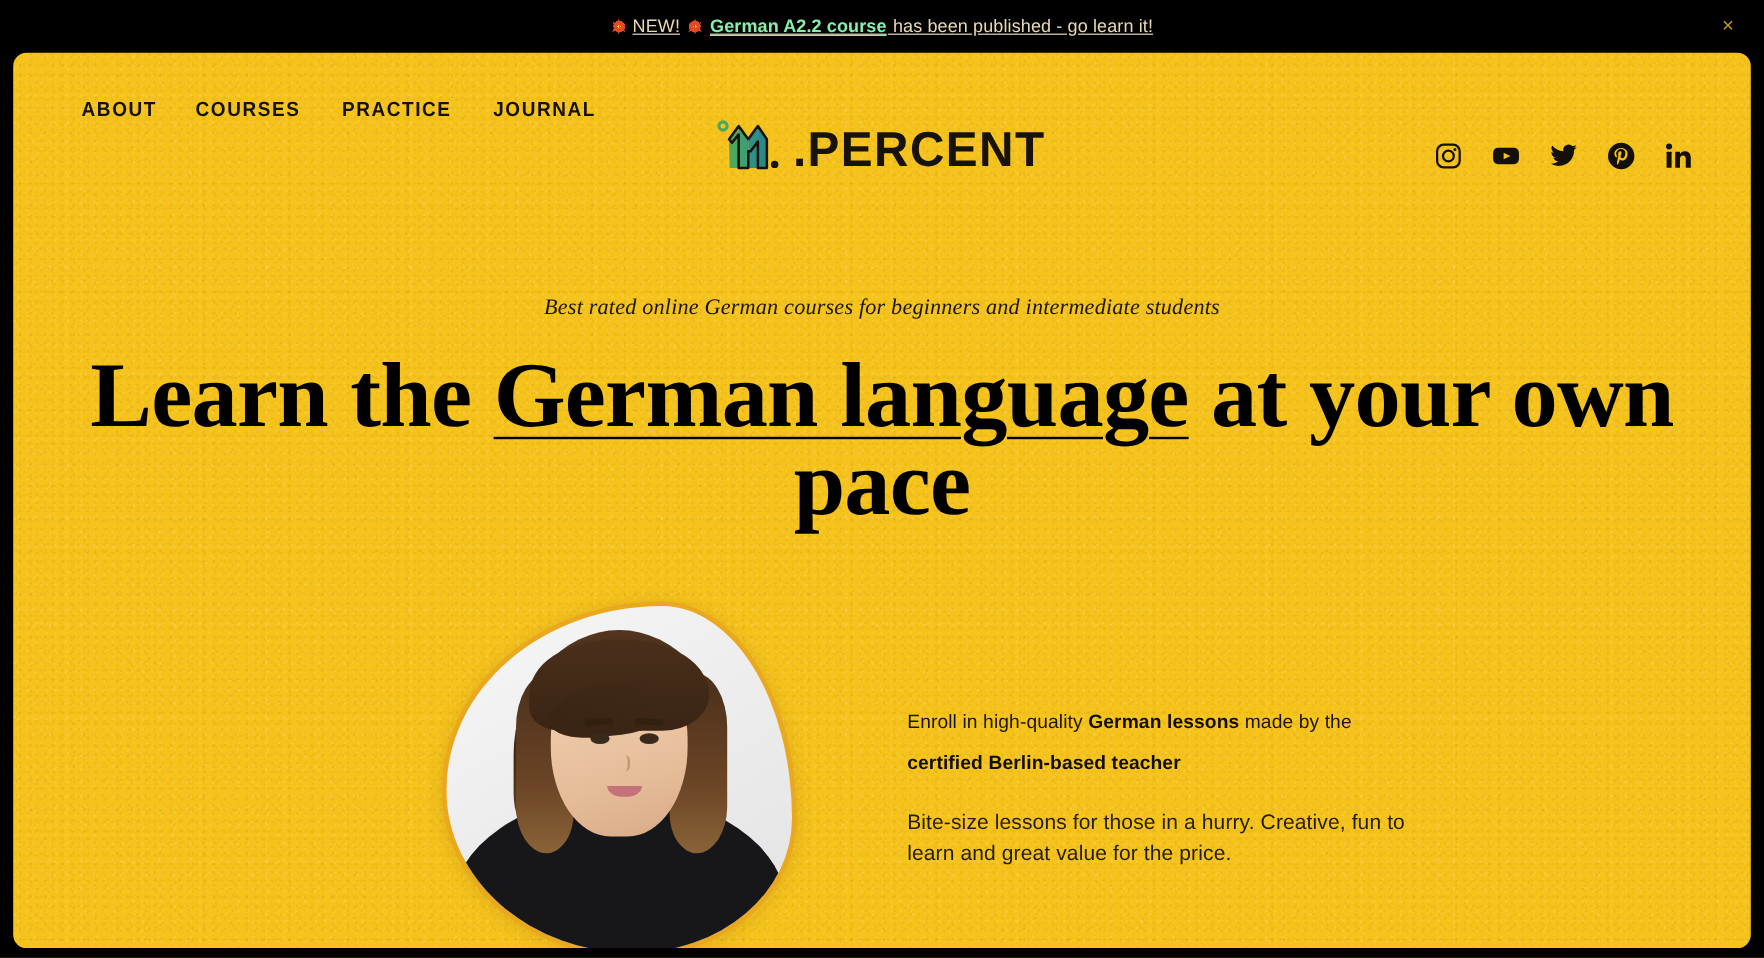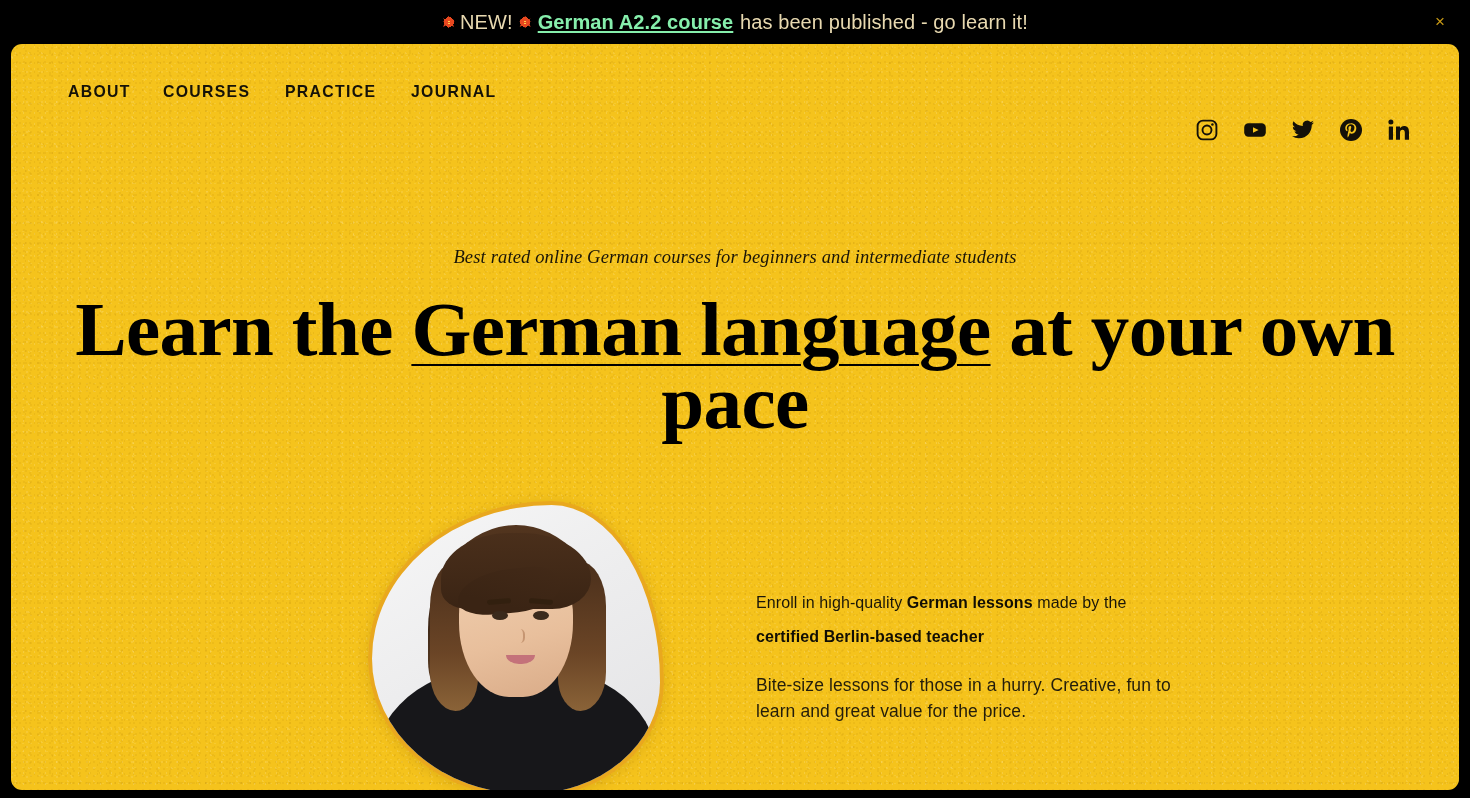--- a/index.html
+++ b/index.html
@@ -14,25 +14,25 @@
 
   
   #announcement-bar{
     position:absolute; left:0; top:0;
     width:1470px; height:44px;
     background:#000;
     display:flex; align-items:center; justify-content:center;
   }
   #announcement-text{
     font-family:"Liberation Sans", sans-serif;
-    font-size:20px;
+    font-size:15px;
     color:#e8d9b0;
     letter-spacing:.1px;
     white-space:nowrap;
-    display:flex; align-items:center; gap:0;
+    display:flex; align-items:center; gap:0;text-decoration:underline;
   }
   .burst{
     display:inline-block;
     width:13px;height:13px;
     position:relative;
     margin:0 5px 0 0;
     flex:0 0 auto;
   }
   .burst::before,.burst::after{
     content:"";
@@ -341,20 +341,34 @@
 
   <header id="site-header">
 
     <nav id="main-nav">
       <span class="nav-item">ABOUT</span>
       <span class="nav-item">COURSES</span>
       <span class="nav-item">PRACTICE</span>
       <span class="nav-item">JOURNAL</span>
     </nav>
 
+    <div id="site-logo">
+      <span id="logo-mark">
+        <svg viewBox="0 0 62 48" width="62" height="48" aria-hidden="true">
+          <circle cx="7" cy="9" r="3.4" fill="none" stroke="#4aa85f" stroke-width="2.6"></circle>
+          <path d="M12 20 L20 9 L20 44 L12.5 44 Z" fill="#4aa85f"></path>
+          <path d="M20 9 L28 20 L28 44 L20 44 Z" fill="#3f9f71"></path>
+          <path d="M28 20 L36 9 L36 44 L28 44 Z" fill="#2f8f86"></path>
+          <path d="M36 9 L43.5 20 L43.5 44 L36 44 Z" fill="#2a8a88"></path>
+          <path d="M12 20 L20 9 L28 20 L36 9 L43.5 20 L43.5 44 L36 44 L36 22 L30 30 L28 30 L28 44 L20 44 L20 16 L14.5 23 Z" fill="none" stroke="#17130a" stroke-width="2.1" stroke-linejoin="round"></path>
+          <circle cx="50" cy="41" r="3.1" fill="#17130a"></circle>
+        </svg>
+      </span>
+      <span id="logo-wordmark">.PERCENT</span>
+    </div>
 
     <div id="social-links">
       <a class="social-icon" href="#">
         <svg viewBox="0 0 24 24" fill="none" stroke="currentColor" stroke-width="1.9">
           <rect x="2.6" y="2.6" width="18.8" height="18.8" rx="5.4"></rect>
           <circle cx="12" cy="12" r="4.5"></circle>
           <circle cx="17.4" cy="6.6" r="1.25" fill="currentColor" stroke="none"></circle>
         </svg>
       </a>
       <a class="social-icon" href="#">

